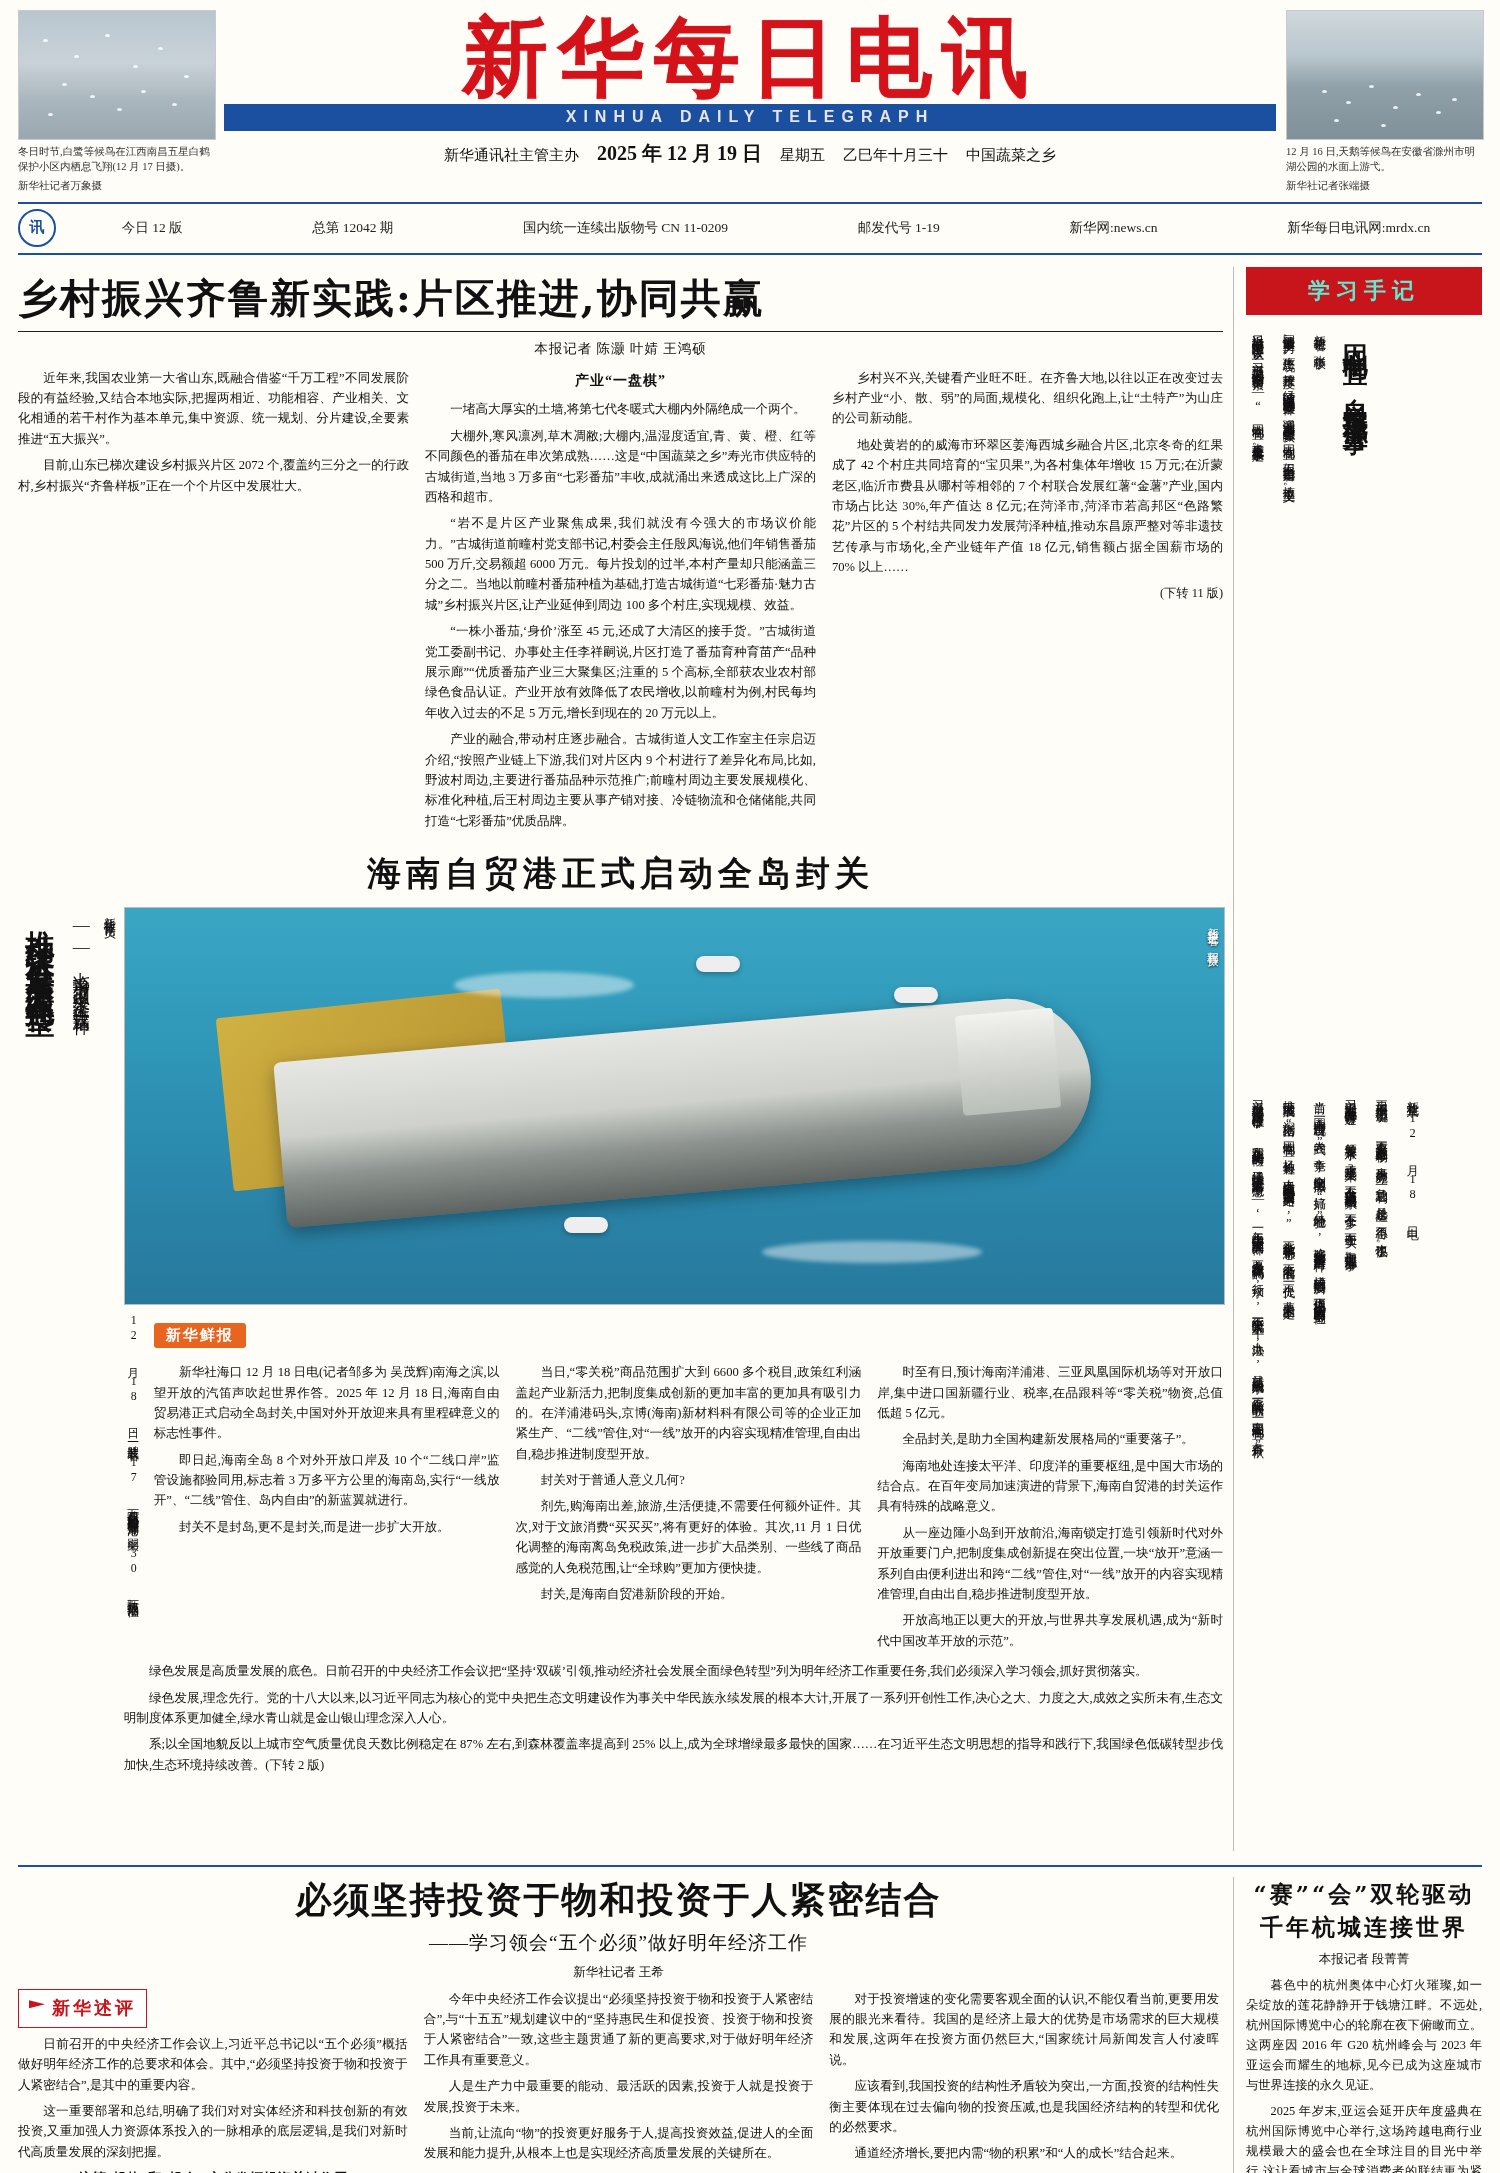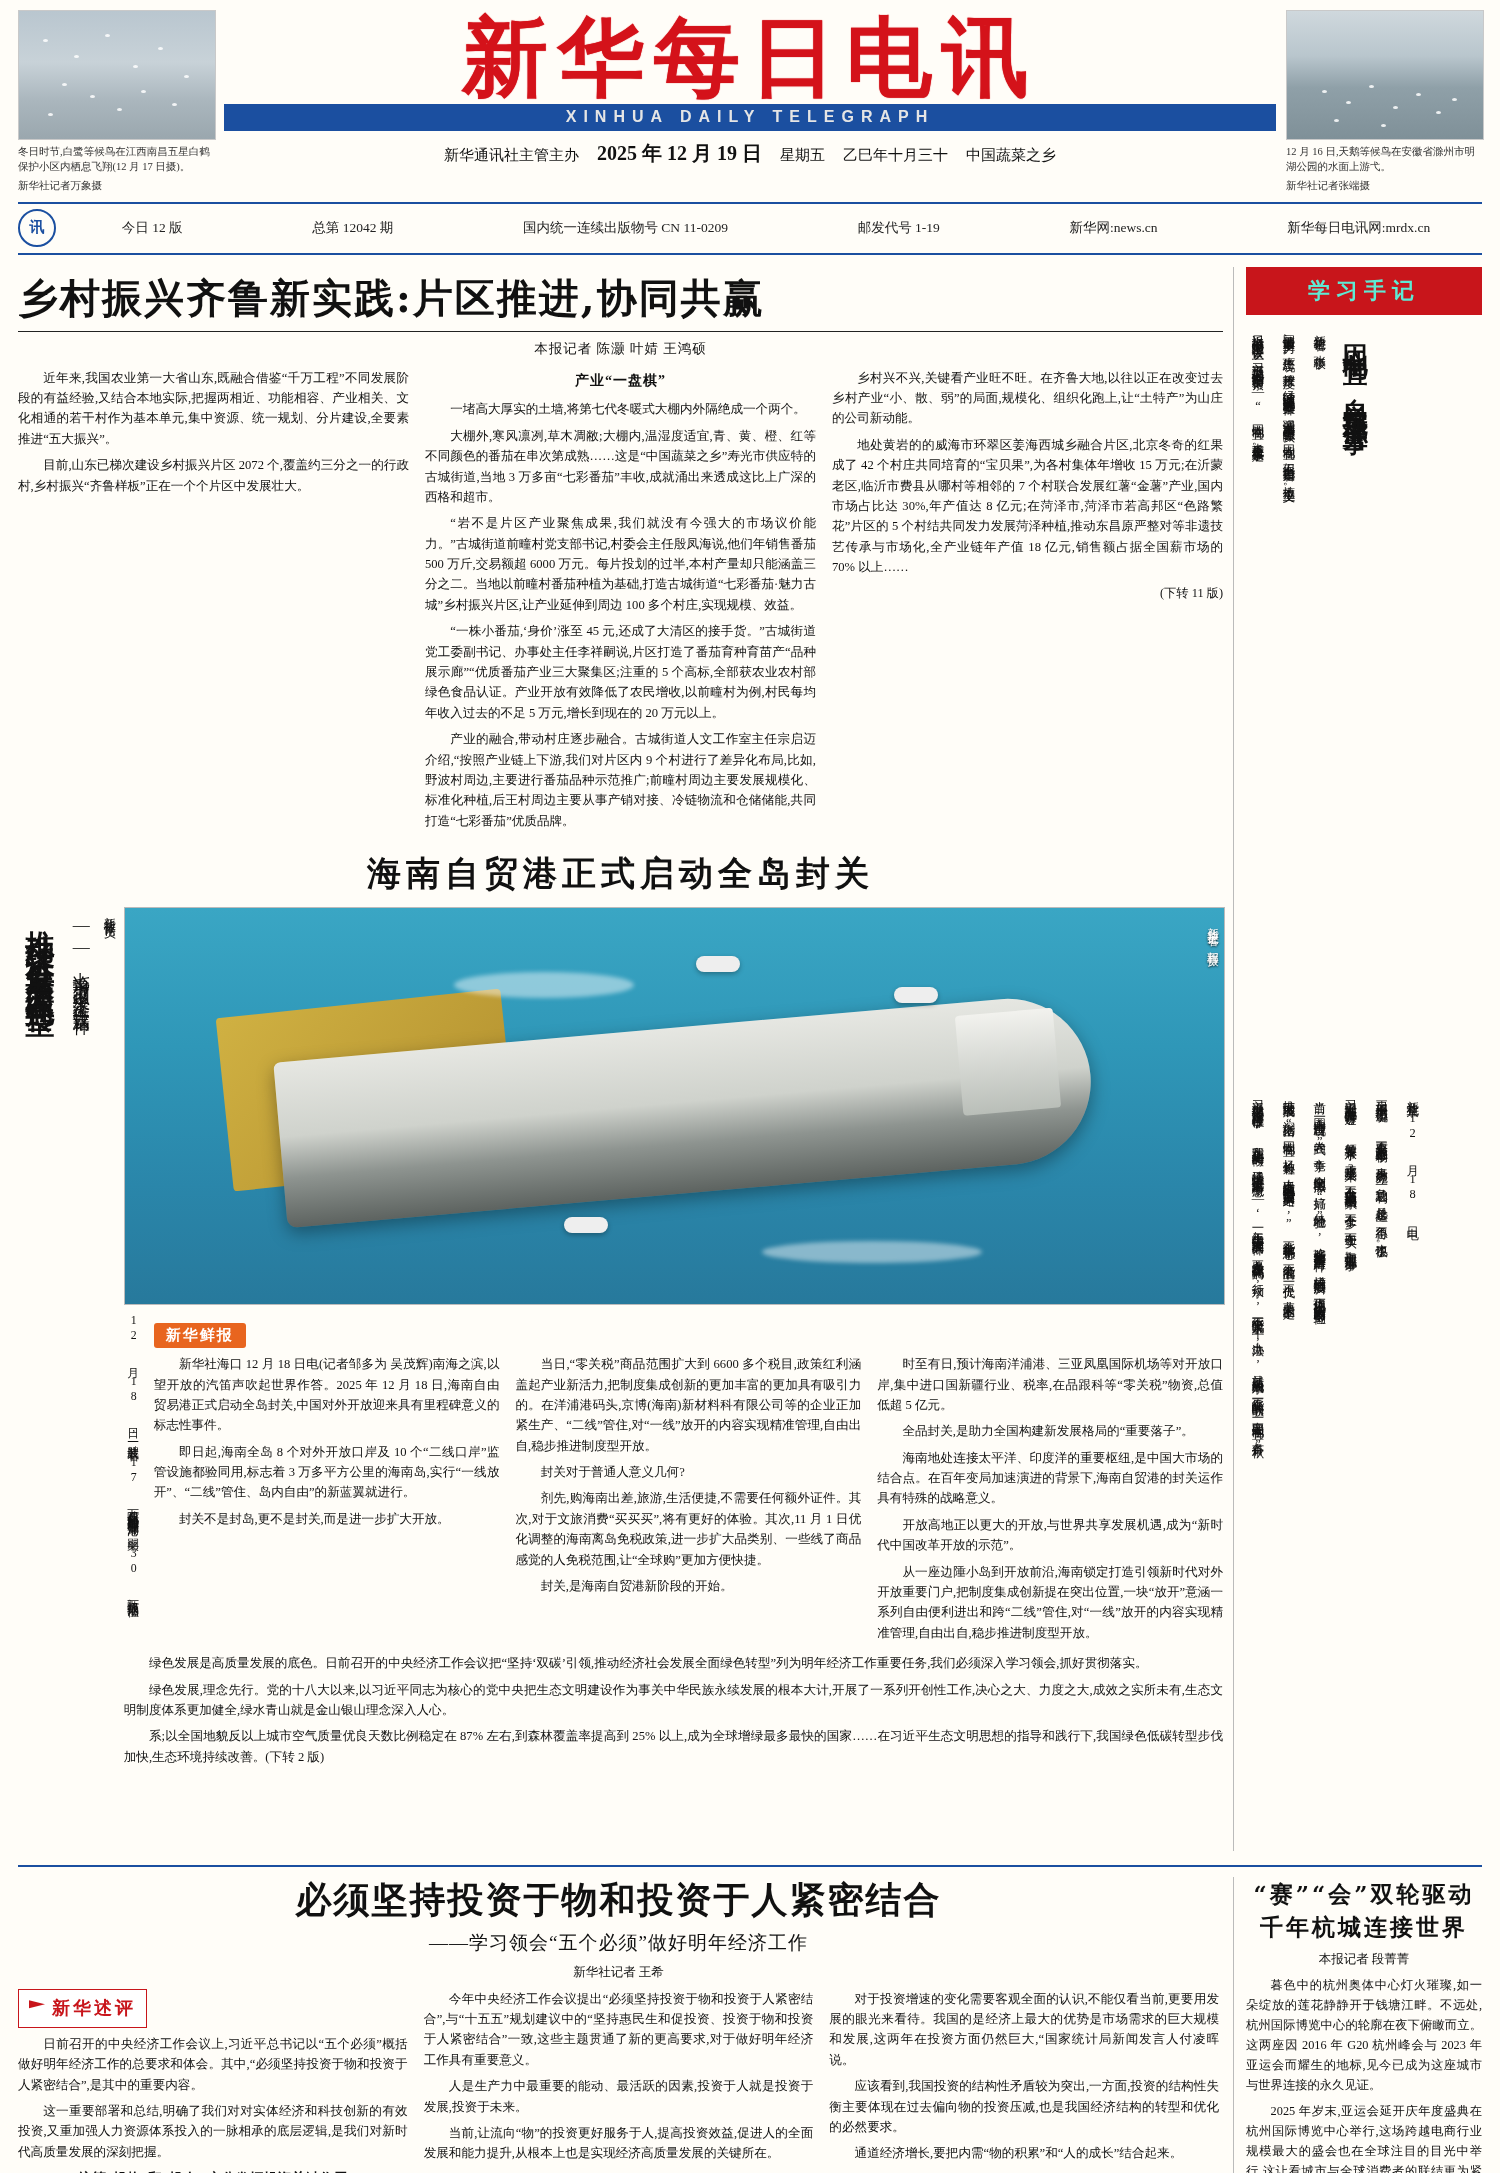--- a/index.html
+++ b/index.html
@@ -134,21 +134,21 @@
     color:#fff;font-size:11.5px;letter-spacing:2px;text-shadow:0 1px 2px rgba(0,0,0,.8);
   }
   .photo-caption-v{
     writing-mode:vertical-rl;text-orientation:upright;font-size:11.8px;line-height:1.7;
     letter-spacing:1px;height:300px;
   }
   .newsflash{
     display:inline-block;background:#e8651f;color:#fff;font-weight:bold;font-size:15px;
     padding:3px 12px;border-radius:3px;letter-spacing:2px;
   }
-  .flash-row{display:flex;align-items:center;gap:8px;margin:10px 0 6px;}
+  .flash-row{display:flex;align-items:center;gap:8px;margin:10px 0 14px;}
 
   
   .bottom{margin-top:14px;border-top:2px solid #1b4fa0;padding-top:10px;display:flex;gap:14px;}
   .bl{flex:1;}
   .h2{
     text-align:center;font-family:"DejaVu Serif",serif;font-weight:bold;
     font-size:36px;letter-spacing:2px;line-height:1.25;
   }
   .h2sub{text-align:center;font-size:19px;margin-top:8px;letter-spacing:1px;}
   .comment-banner{
@@ -292,22 +292,22 @@
                 <div class="col">
                   <p>当日,“零关税”商品范围扩大到 6600 多个税目,政策红利涵盖起产业新活力,把制度集成创新的更加丰富的更加具有吸引力的。在洋浦港码头,京博(海南)新材料科有限公司等的企业正加紧生产、“二线”管住,对“一线”放开的内容实现精准管理,自由出自,稳步推进制度型开放。</p>
                   <p>封关对于普通人意义几何?</p>
                   <p>剂先,购海南出差,旅游,生活便捷,不需要任何额外证件。其次,对于文旅消费“买买买”,将有更好的体验。其次,11 月 1 日优化调整的海南离岛免税政策,进一步扩大品类别、一些线了商品感觉的人免税范围,让“全球购”更加方便快捷。</p>
                   <p>封关,是海南自贸港新阶段的开始。</p>
                 </div>
                 <div class="col">
                   <p>时至有日,预计海南洋浦港、三亚凤凰国际机场等对开放口岸,集中进口国新疆行业、税率,在品跟科等“零关税”物资,总值低超 5 亿元。</p>
                   <p>全品封关,是助力全国构建新发展格局的“重要落子”。</p>
                   <p>海南地处连接太平洋、印度洋的重要枢纽,是中国大市场的结合点。在百年变局加速演进的背景下,海南自贸港的封关运作具有特殊的战略意义。</p>
+                  <p>从一座边陲小岛到开放前沿,海南锁定打造引领新时代对外开放重要门户,把制度集成创新提在突出位置,一块“放开”意涵一系列自由便利进出和跨“二线”管住,对“一线”放开的内容实现精准管理,自由出自,稳步推进制度型开放。</p>
                   <p>开放高地正以更大的开放,与世界共享发展机遇,成为“新时代中国改革开放的示范”。</p>
-                  <p>从一座边陲小岛到开放前沿,海南锁定打造引领新时代对外开放重要门户,把制度集成创新提在突出位置,一块“放开”意涵一系列自由便利进出和跨“二线”管住,对“一线”放开的内容实现精准管理,自由出自,稳步推进制度型开放。</p>
                 </div>
               </div>
             </div>
           </div>
 
           <div class="cols3" style="margin-top:4px">
             <div class="col">
               <p>绿色发展是高质量发展的底色。日前召开的中央经济工作会议把“坚持‘双碳’引领,推动经济社会发展全面绿色转型”列为明年经济工作重要任务,我们必须深入学习领会,抓好贯彻落实。</p>
               <p>绿色发展,理念先行。党的十八大以来,以习近平同志为核心的党中央把生态文明建设作为事关中华民族永续发展的根本大计,开展了一系列开创性工作,决心之大、力度之大,成效之实所未有,生态文明制度体系更加健全,绿水青山就是金山银山理念深入人心。</p>
               <p>系;以全国地貌反以上城市空气质量优良天数比例稳定在 87% 左右,到森林覆盖率提高到 25% 以上,成为全球增绿最多最快的国家……在习近平生态文明思想的指导和践行下,我国绿色低碳转型步伐加快,生态环境持续改善。(下转 2 版)</p>

